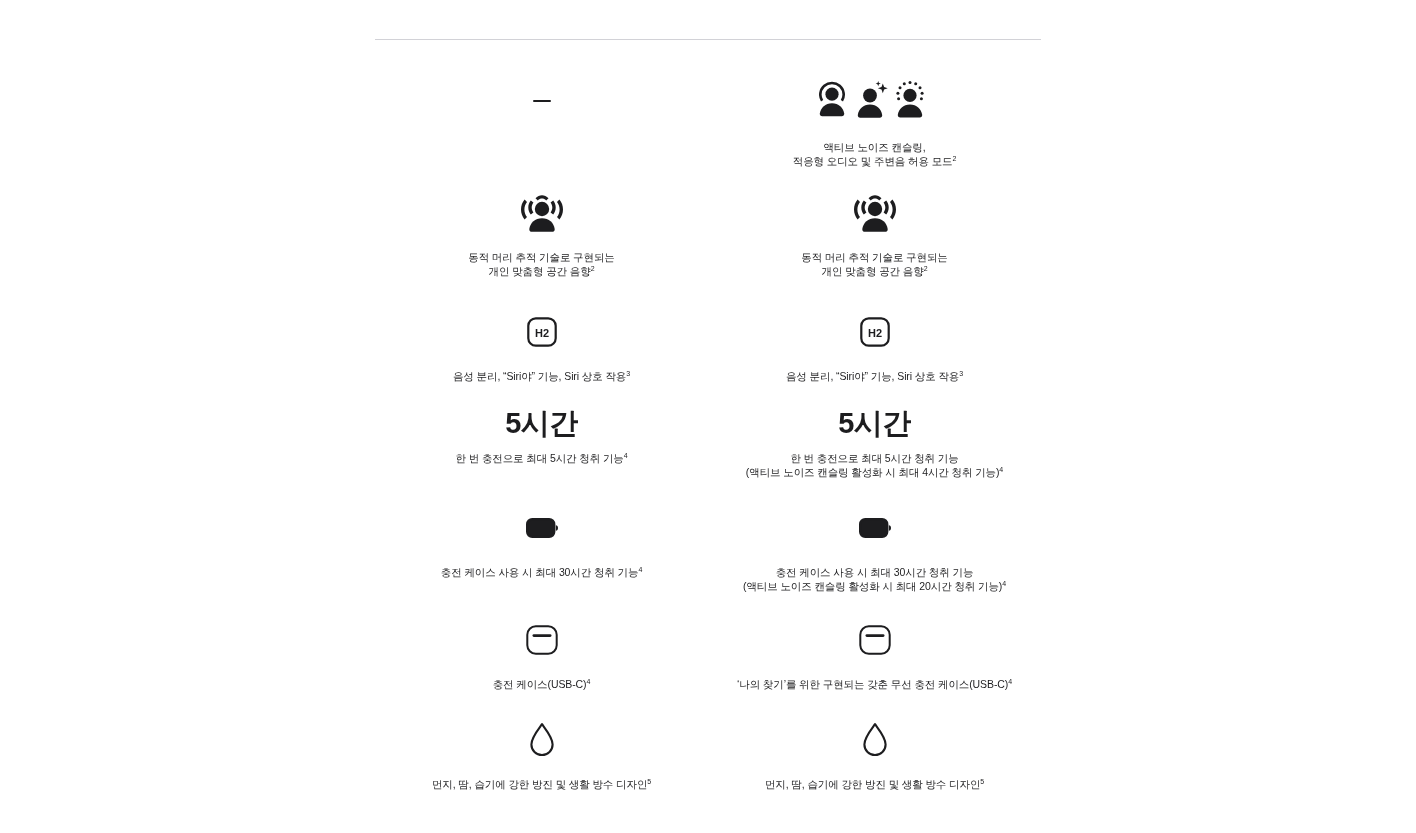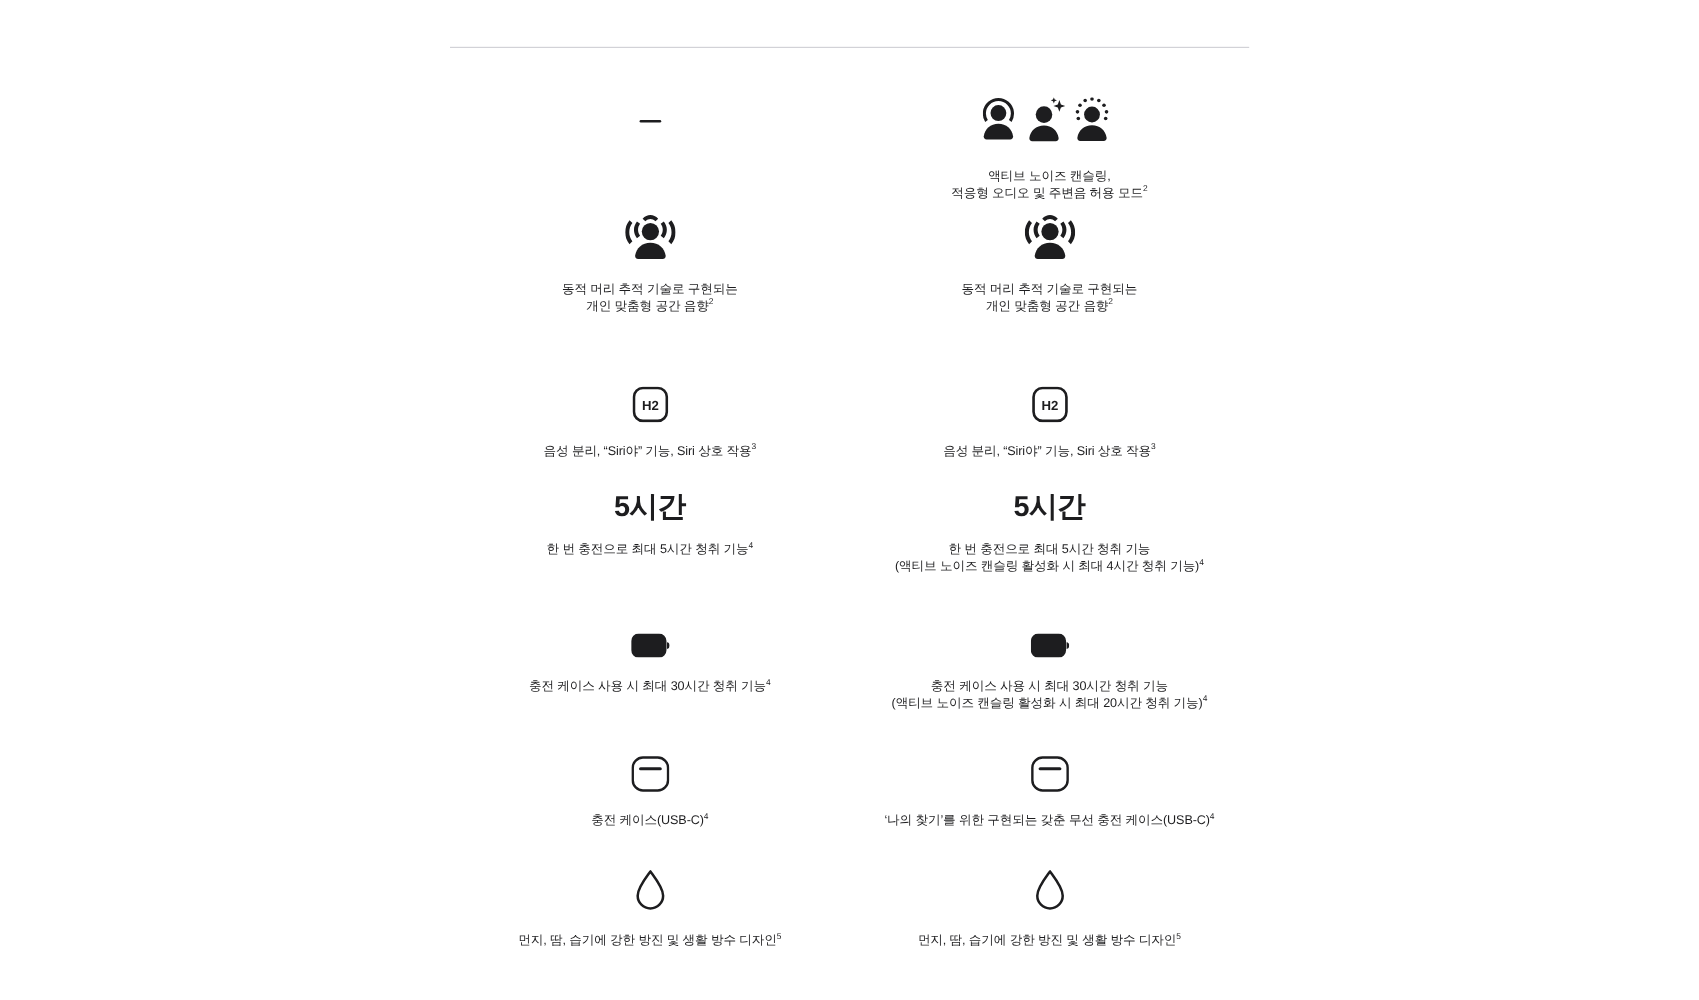--- a/index.html
+++ b/index.html
@@ -51,21 +51,21 @@
     white-space: pre-line;
   }
 
   .caption sup {
     font-size: 7px;
     vertical-align: super;
     line-height: 0;
   }
 
   .bighead {
-    font-size: 24px;
+    font-size: 29px;
     line-height: 30px;
     font-weight: 600;
     letter-spacing: -0.5px;
     color: #1d1d1f;
     text-align: center;
   }
 
   .dash {
     display: inline-block;
     width: 18px;
@@ -77,34 +77,34 @@
   
   .row {
     position: absolute;
     left: 0;
     width: 666px;
     display: grid;
     grid-template-columns: 1fr 1fr;
   }
 
   .r-anc      { top: 78px; }
-  .r-spatial  { top: 172px; }
+  .r-spatial  { top: 188px; }
   .r-h2       { top: 312px; }
   .r-battery  { top: 408px; }
   .r-case30   { top: 508px; }
   .r-casehw   { top: 620px; }
   .r-water    { top: 720px; }
 
   .icon-slot {
     height: 46px;
     display: flex;
     align-items: center;
     justify-content: center;
   }
-  .icon-slot.tall { height: 40px; align-items: flex-end; }
+  .icon-slot.tall { height: 40px; }
   .icon-slot.dashslot { height: 46px; align-items: center; }
 
   .cap-slot { margin-top: 16px; }
   .cap-slot.tight { margin-top: 13px; }
   .cap-slot.loose { margin-top: 17px; }
 
   svg { display: block; }
 </style>
 </head>
 <body>

